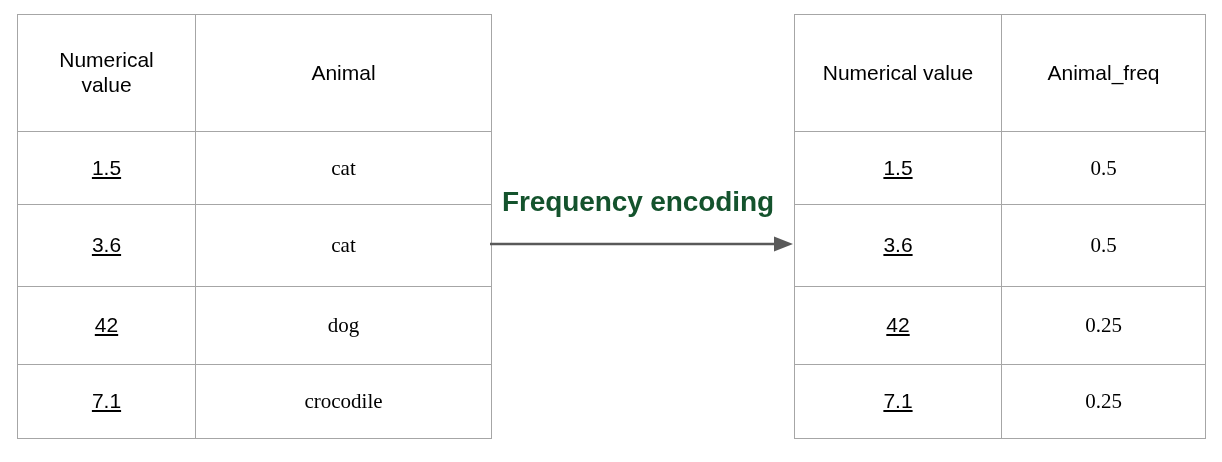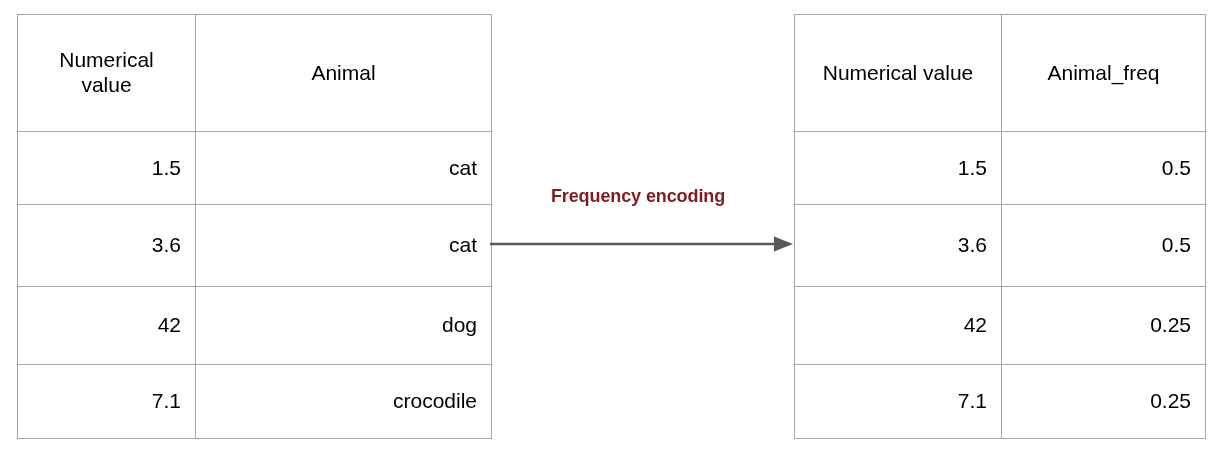--- a/index.html
+++ b/index.html
@@ -39,24 +39,26 @@
     font-size: 21px;
     line-height: 1.18;
     color: #000000;
     background: #ffffff;
     vertical-align: middle;
   }
   .data-table th {
     text-align: center;
   }
   .cell-num {
-    text-align: right;
+    text-align: center;
+    text-decoration: underline;
   }
   .cell-text {
-    text-align: right;
+    text-align: center;
+    font-family: Liberation Serif, serif;
   }
 
   
   #table-source {
     left: 17px;
     top: 14px;
     width: 474px;
   }
   #table-source .col-a { width: 178px; }
   #table-source .col-b { width: 296px; }
@@ -83,24 +85,24 @@
     top: 186px;
     width: 310px;
     height: 80px;
   }
   #transform-label {
     position: absolute;
     left: 0;
     top: 0;
     width: 300px;
     text-align: center;
-    font-size: 18px;
+    font-size: 28px;
     font-weight: bold;
     letter-spacing: -0.1px;
-    color: #7f1d1d;
+    color: #14532d;
     white-space: nowrap;
   }
   #transform-arrow {
     position: absolute;
     left: 0;
     top: 46px;
     width: 310px;
     height: 24px;
   }
 </style>

